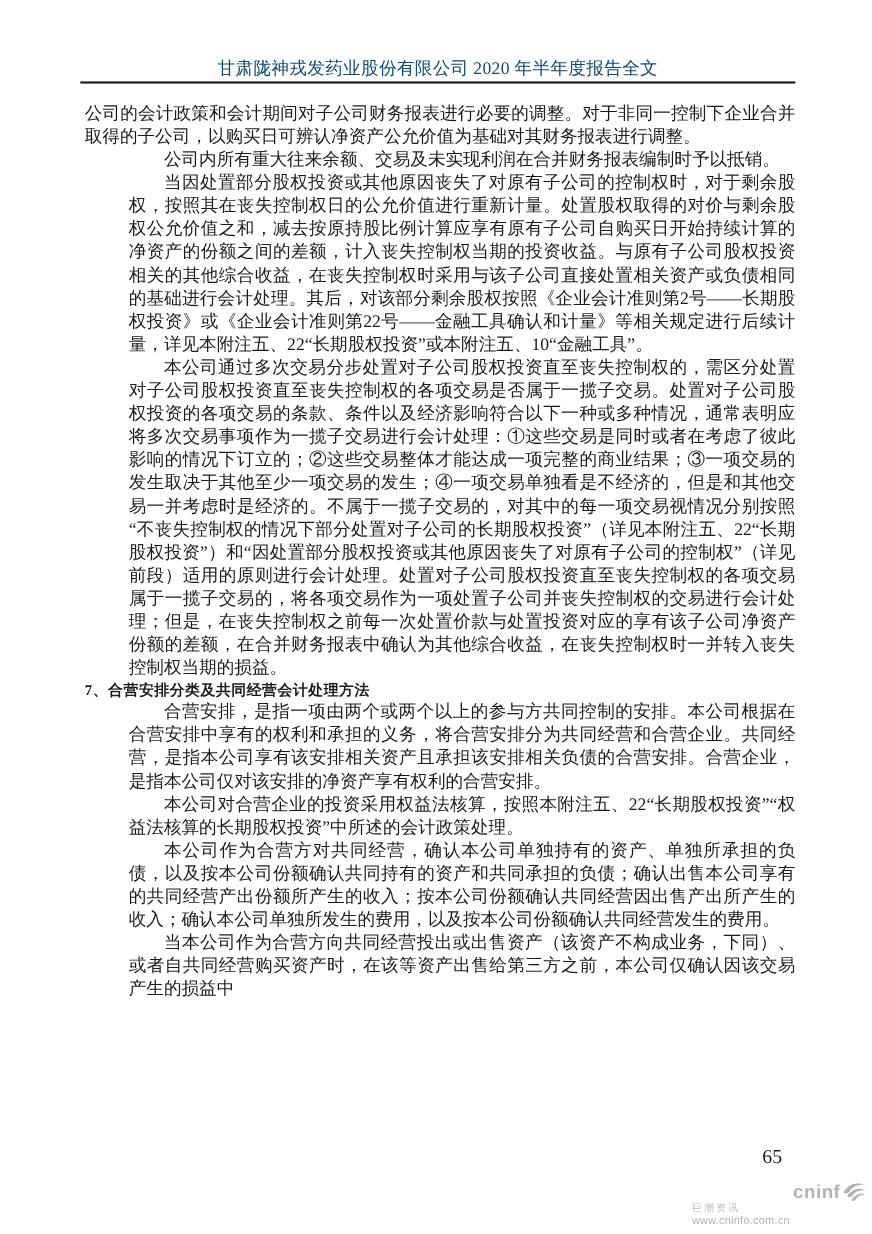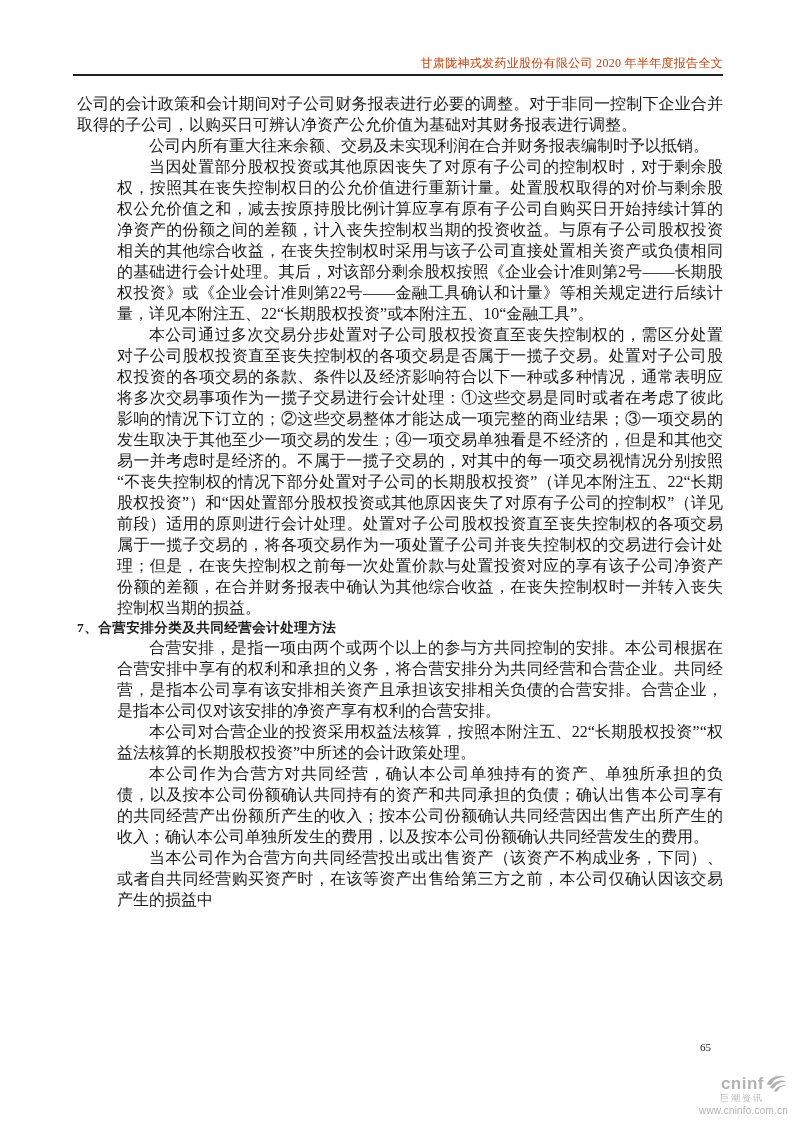--- a/index.html
+++ b/index.html
@@ -11,24 +11,24 @@
     overflow: hidden;
     font-family: "Liberation Serif", "DejaVu Serif", serif;
     color: #1a1a1a;
   }
   
   .report-header {
     position: absolute;
     top: 55px;
     left: 73px;
     width: 650px;
-    text-align: right;
-    font-size: 12px;
+    text-align: center;
+    font-size: 16px;
     line-height: 16px;
-    color: #c2410c;
+    color: #0c4a6e;
     letter-spacing: 0.3px;
   }
   .header-rule {
     position: absolute;
     top: 74px;
     left: 73px;
     width: 650px;
     border-top: 2px solid #1f1f1f;
   }
   
@@ -57,29 +57,29 @@
     text-align: left;
     text-indent: 0;
   }
   
   .page-number {
     position: absolute;
     top: 1041px;
     left: 77px;
     width: 634px;
     text-align: right;
-    font-size: 11px;
+    font-size: 18px;
     color: #1a1a1a;
   }
   .cninfo-logo {
     position: absolute;
     right: 4px;
     top: 1074px;
     width: 160px;
-    text-align: right;
+    text-align: left;
     color: #b2b2b2;
     font-family: "Liberation Sans", "DejaVu Sans", sans-serif;
     line-height: 1;
   }
   .logo-row {
     display: flex;
     justify-content: flex-end;
     align-items: center;
     gap: 2px;
     padding-right: 2px;

